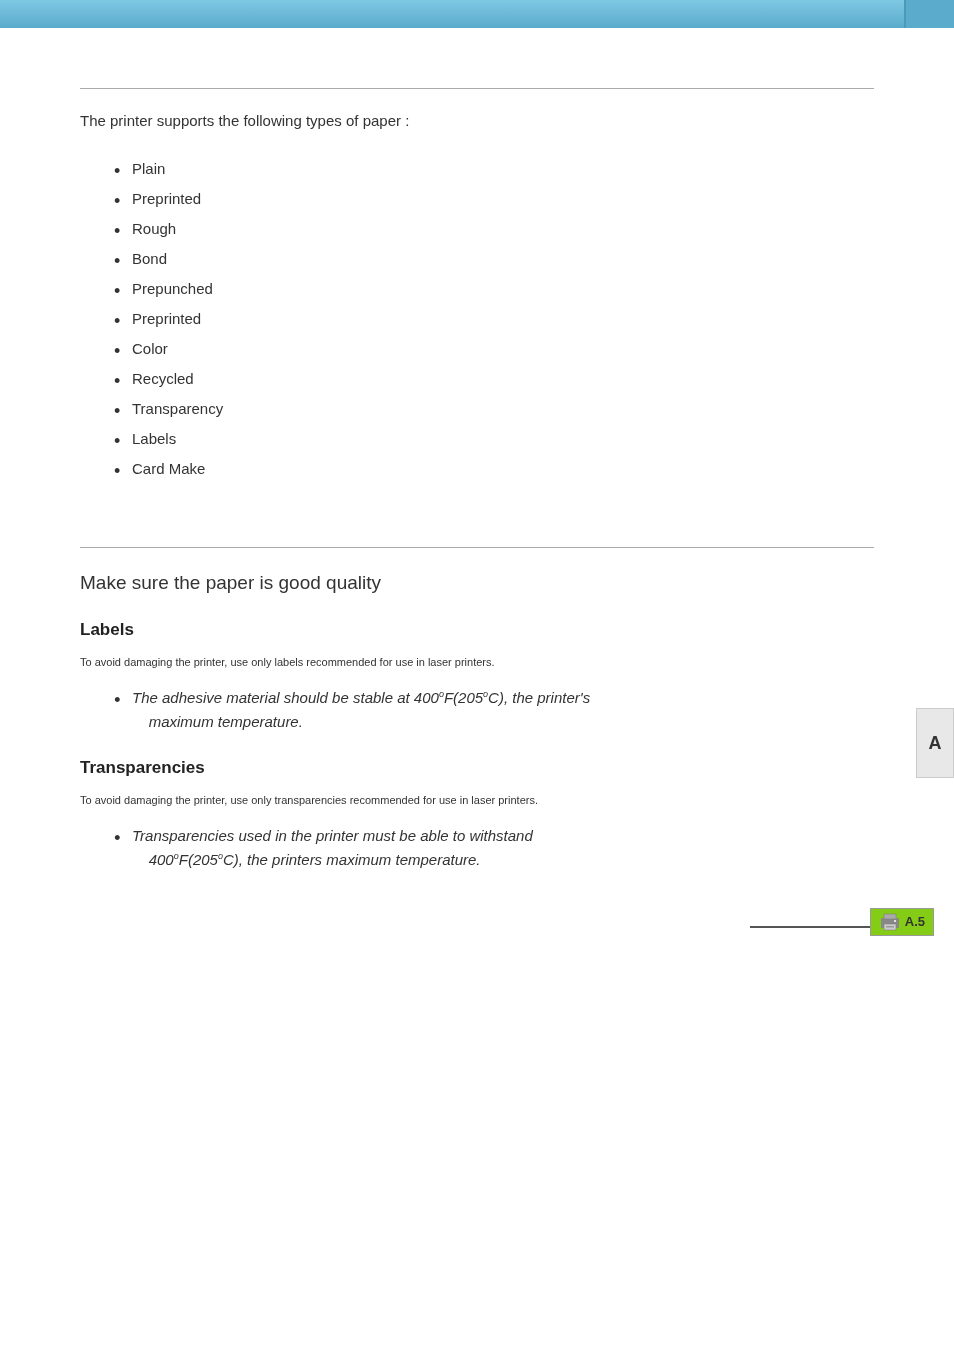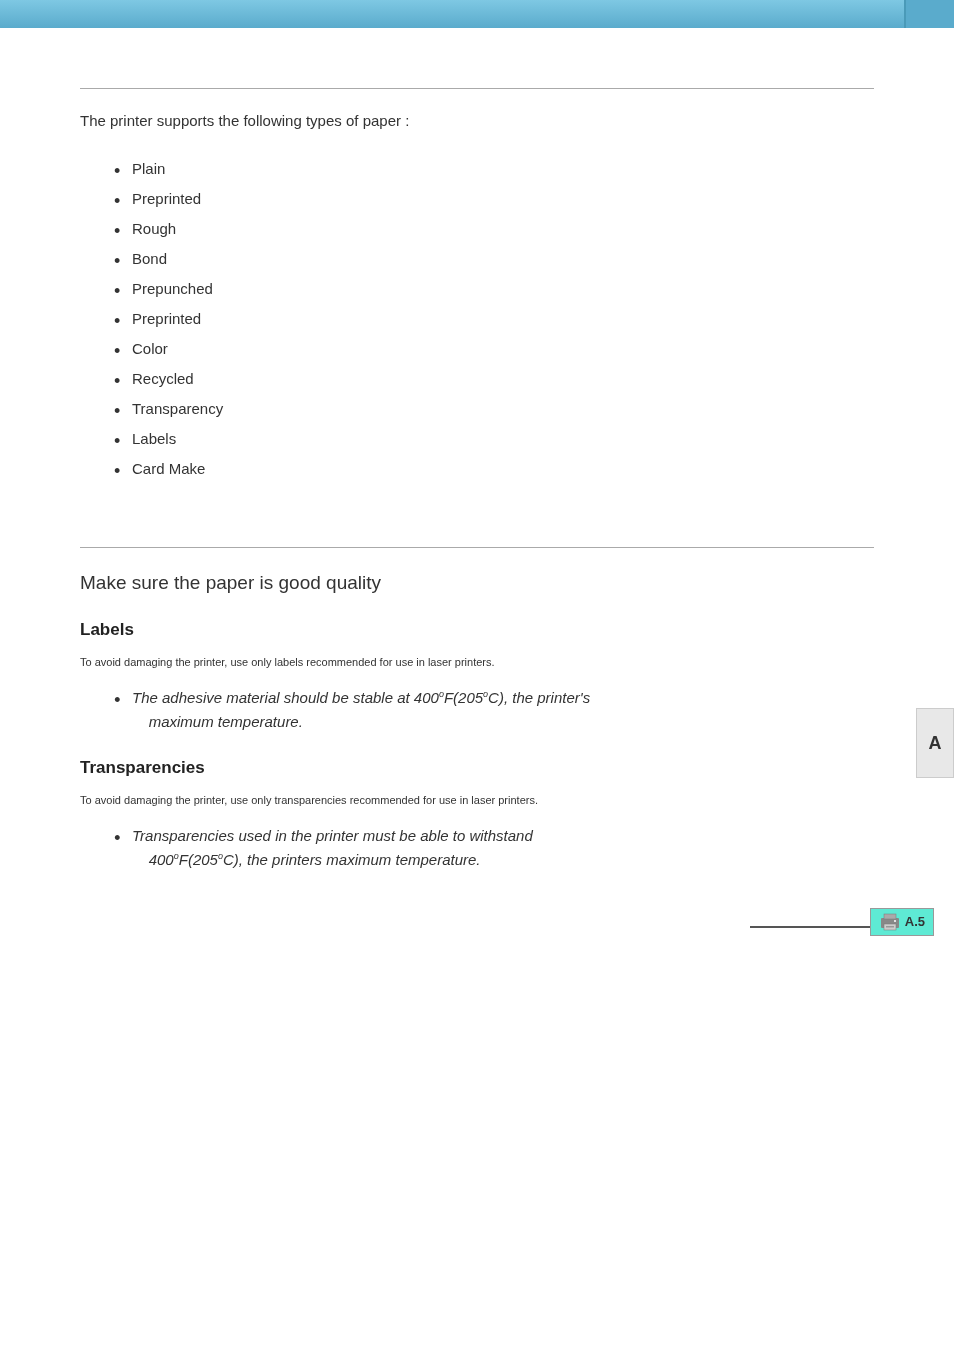--- a/index.html
+++ b/index.html
@@ -174,21 +174,21 @@
     .bottom-line {
       width: 120px;
       height: 2px;
       background: #555555;
       margin-right: 0;
       align-self: flex-end;
       margin-bottom: 8px;
     }
 
     .bottom-label {
-      background: #5eead4;
+      background: #84cc16;
       border: 1.5px solid #999999;
       padding: 4px 8px;
       font-size: 13px;
       font-weight: bold;
       color: #333333;
       display: flex;
       align-items: center;
       gap: 4px;
     }
 

